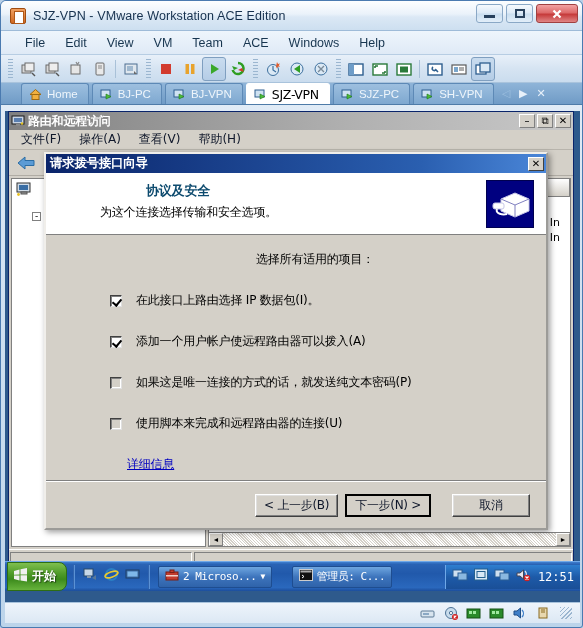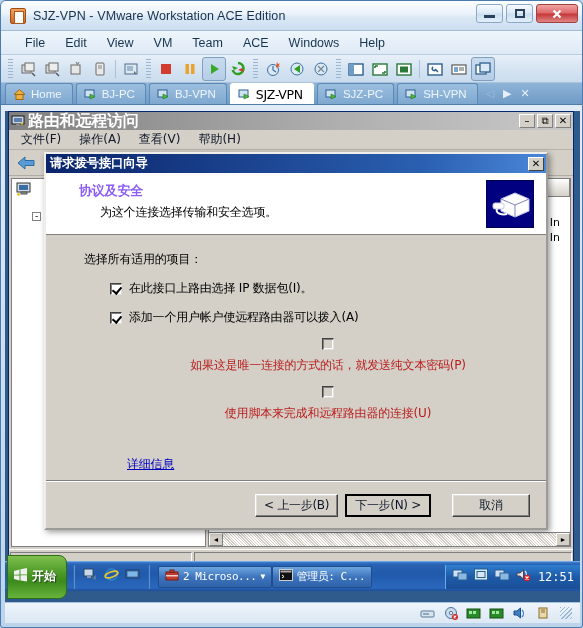--- a/index.html
+++ b/index.html
@@ -84,21 +84,21 @@
     background: repeating-linear-gradient(180deg,#9bb6d0 0 1px, transparent 1px 3px);
     flex: none; }
   .tbtn { width: 24px; height: 24px; display:flex; align-items:center; justify-content:center; flex:none; position:relative;}
   .tsep { width:1px; height:18px; background:#a9c1d8; margin:0 3px; flex:none;}
   .tbtn.pressed { border:1px solid #7f9fc0; border-radius:3px;
     background: linear-gradient(180deg,#c9dcef,#b5cde6); }
 
   
   .vm-tabs {
     height: 22px; display: flex; align-items: flex-end;
-    padding-left: 4px;
+    padding-left: 20px;
     background: linear-gradient(180deg,#8fb4d8 0%, #6f9bc6 100%);
     border-bottom: 1px solid #4e7ba8;
   }
   .vtab {
     height: 21px; display:flex; align-items:center; gap:5px;
     padding: 0 10px 0 7px; margin-right: 3px;
     font-size: 11.5px; color: #eef5fb; white-space: nowrap;
     border: 1px solid #5d89b6; border-bottom: none;
     border-radius: 3px 3px 0 0;
     background: linear-gradient(180deg,#9dbfdf 0%, #7ea8d0 100%);
@@ -131,21 +131,21 @@
   }
   .mmc-title {
     height: 18px; display:flex; align-items:center;
     background: linear-gradient(90deg,#808080 0%, #b0b0b0 60%, #c8c8c8 100%);
     padding-left: 2px;
   }
   .mmc-ticon {
     width:14px;height:14px;flex:none;margin-right:3px;
     position:relative;
   }
-  .mmc-ttext { font-size: 16px; font-weight: bold; color: #ffffff;
+  .mmc-ttext { font-size: 12px; font-weight: bold; color: #ffffff;
     font-family: Liberation Serif, serif; letter-spacing: -0.2px;}
   .mmc-tbtns { margin-left:auto; display:flex; gap:2px; padding-right:2px; }
   .mmc-tb {
     width:16px;height:14px;background:#d4d0c8;
     border:1px solid #ffffff; border-right-color:#808080; border-bottom-color:#808080;
     display:flex;align-items:center;justify-content:center;
     font-size:10px; color:#000; font-family:"DejaVu Sans",sans-serif; line-height:1;
   }
   .mmc-menubar {
     height: 20px; display:flex; align-items:center; gap:2px;
@@ -199,63 +199,64 @@
     background-image:
       repeating-linear-gradient(45deg,#fff 0 1px,#d4d0c8 1px 2px);
     background-color:#e8e6e0; }
 
   
   .dialog {
     position: absolute; left: 35px; top: 40px; width: 504px; height: 378px;
     background: #d4d0c8;
     border: 2px outset #f0eeea;
     box-shadow: 2px 2px 6px rgba(0,0,0,.4);
+    text-align: center;
   }
   .dlg-title {
     height: 19px; display:flex; align-items:center;
     background: linear-gradient(90deg,#0a246a 0%, #2a5fb0 75%, #4a86d8 100%);
     padding-left: 4px;
   }
   .dlg-ttext { color:#fff; font-size:12.5px; font-weight:bold;
     font-family:"DejaVu Sans", sans-serif; letter-spacing:-0.3px; }
   .dlg-close {
     margin-left:auto; margin-right:2px;
     width:16px;height:14px;background:#d4d0c8;
     border:1px solid #fff; border-right-color:#404040; border-bottom-color:#404040;
     display:flex;align-items:center;justify-content:center;
     font-size:10px;font-weight:bold;font-family:"DejaVu Sans",sans-serif;line-height:1;
   }
   .dlg-header {
     height: 62px; background:#ffffff; border-bottom:1px solid #808080;
     display:flex; align-items:flex-start; position:relative;
   }
   .dlg-head-text { padding: 9px 0 0 33px; }
-  .dlg-h1 { font-size:13px; font-weight:bold; color:#8b5cf6;
+  .dlg-h1 { font-size:13px; font-weight:bold; color:#0c4a6e;
     font-family:Liberation Serif, serif; letter-spacing:-0.2px;}
   .dlg-h2 { font-size:12px; color:#000; margin-top:4px; margin-left:21px;
     font-family:"DejaVu Sans",sans-serif; letter-spacing:-0.2px;}
   .dlg-head-icon {
     position:absolute; right:12px; top:7px; width:48px; height:48px;
     background: #000080;
     border: 1px solid #000050;
   }
   .dlg-content { position:absolute; left:0; top:81px; right:0; bottom:47px;
     background:#d4d0c8; }
   .dlg-sep { position:absolute; left:0; right:0; bottom:46px; height:2px;
     border-top:1px solid #808080; border-bottom:1px solid #ffffff; }
   .dlg-footer { position:absolute; left:0; right:0; bottom:0; height:45px;
     background:#d4d0c8; display:flex; align-items:center; justify-content:flex-end;
     padding-right: 16px; gap: 7px; }
 
   .prompt { font-size:12px; color:#000; padding: 16px 0 0 38px;
     font-family:Liberation Serif, serif; letter-spacing:-0.2px; }
-  .cb-row { display:flex; align-items:center; gap:7px; padding: 0 0 0 64px;
-    margin-top: 12px; font-size:12px; font-family:"DejaVu Sans",sans-serif;
+  .cb-row { display:flex; align-items:center; gap:14px; padding: 0 0 0 64px;
+    margin-top: 24px; font-size:12px; font-family:"DejaVu Sans",sans-serif;
     letter-spacing:-0.2px; }
-  .cb-row.dim { color:#b91c1c;flex-direction:column; }
+  .cb-row.dim { color:#000000; }
   .cbox {
     width:12px; height:12px; flex:none; background:#ffffff;
     border:1px solid #404040; border-right-color:#dfdfdf; border-bottom-color:#dfdfdf;
     box-shadow: inset 1px 1px 0 #808080, inset -1px -1px 0 #ffffff;
     position:relative;
   }
   .cbox.disabled { background:#d4d0c8; }
   .cbox.checked:after {
     content:""; position:absolute; left:3px; top:1px;
     width:4px; height:7px; border:solid #000; border-width:0 2px 2px 0;
@@ -278,32 +279,32 @@
   .btn.default { border:2px solid #000; box-shadow:none; height:23px; }
 
   
   .taskbar {
     position:absolute; left:0; bottom:25px; width:575px; height:30px;
     background: linear-gradient(180deg,#3f7fd0 0%, #2a63b4 8%, #2159ab 40%, #2a68bd 88%, #1c4e9c 100%);
     display:flex; align-items:center;
     border-top:1px solid #6fa8e8;
   }
   .startbtn {
-    height:44px; margin:0 2px 0 2px; padding: 0 10px 0 5px;
+    height:29px; margin:0 2px 0 2px; padding: 0 10px 0 5px;
     display:flex;align-items:center;gap:4px;
     background: linear-gradient(180deg,#7fc04f 0%, #4e9a28 40%, #3c8a1c 60%, #67b33c 100%);
     border:1px solid #2d6d14; border-radius: 0 8px 8px 0;
     color:#fff; font-size:12px; font-weight:bold;
     font-family:"DejaVu Sans",sans-serif;
     text-shadow: 1px 1px 1px rgba(0,0,0,.5);
   }
   .tb-sep { width:2px;height:24px;margin:0 4px;
     background: linear-gradient(90deg,#1c4e9c,#6fa8e8); flex:none;}
   .ql { display:flex; align-items:center; gap:6px; padding: 0 4px; }
-  .tasks { display:flex; align-items:center; gap:0; margin-left:4px; }
+  .tasks { display:flex; align-items:center; gap:20px; margin-left:4px; }
   .taskitem {
     height:22px; display:flex;align-items:center; gap:4px; padding:0 6px;
     background: linear-gradient(180deg,#6ea6e0 0%,#3d74bc 50%,#2f63aa 100%);
     border:1px solid #1e4d90; border-radius:2px;
     color:#fff; font-size:11px; font-family:"DejaVu Sans Mono", monospace;
     white-space:nowrap; letter-spacing:-0.5px;
   }
   .tray {
     margin-left:auto; height:24px; display:flex; align-items:center; gap:5px;
     padding:0 6px; background: linear-gradient(180deg,#2e7fd0 0%,#1d5aa8 50%,#1a4f97 100%);

